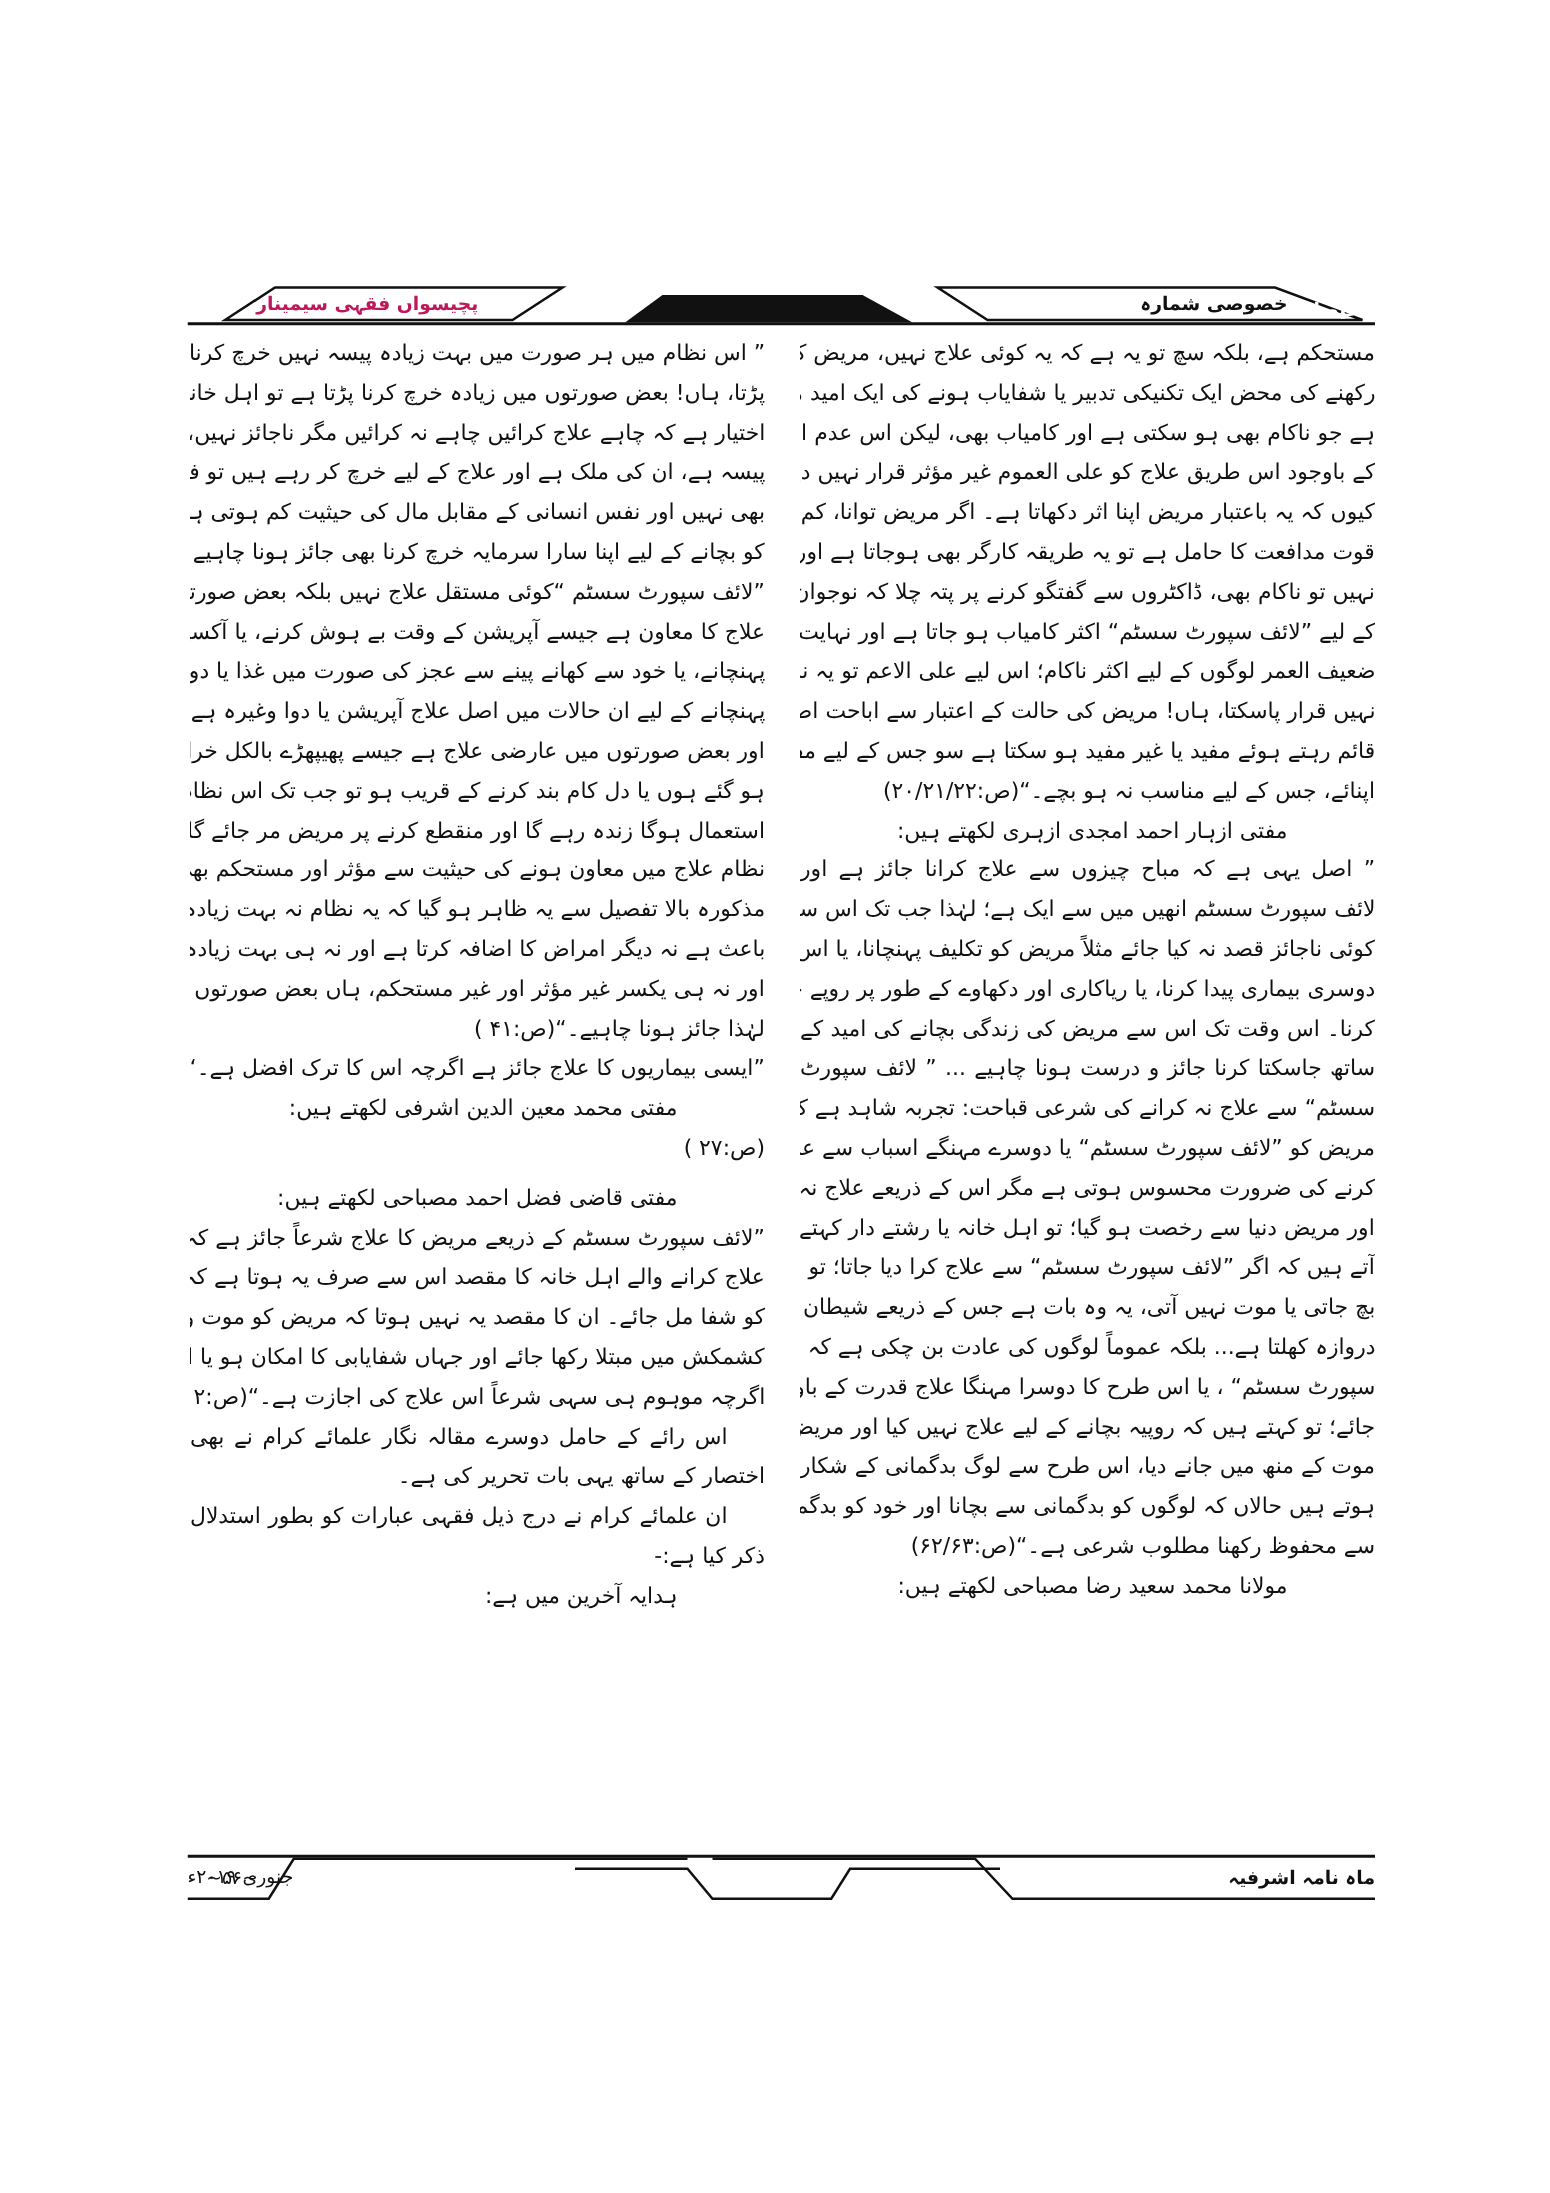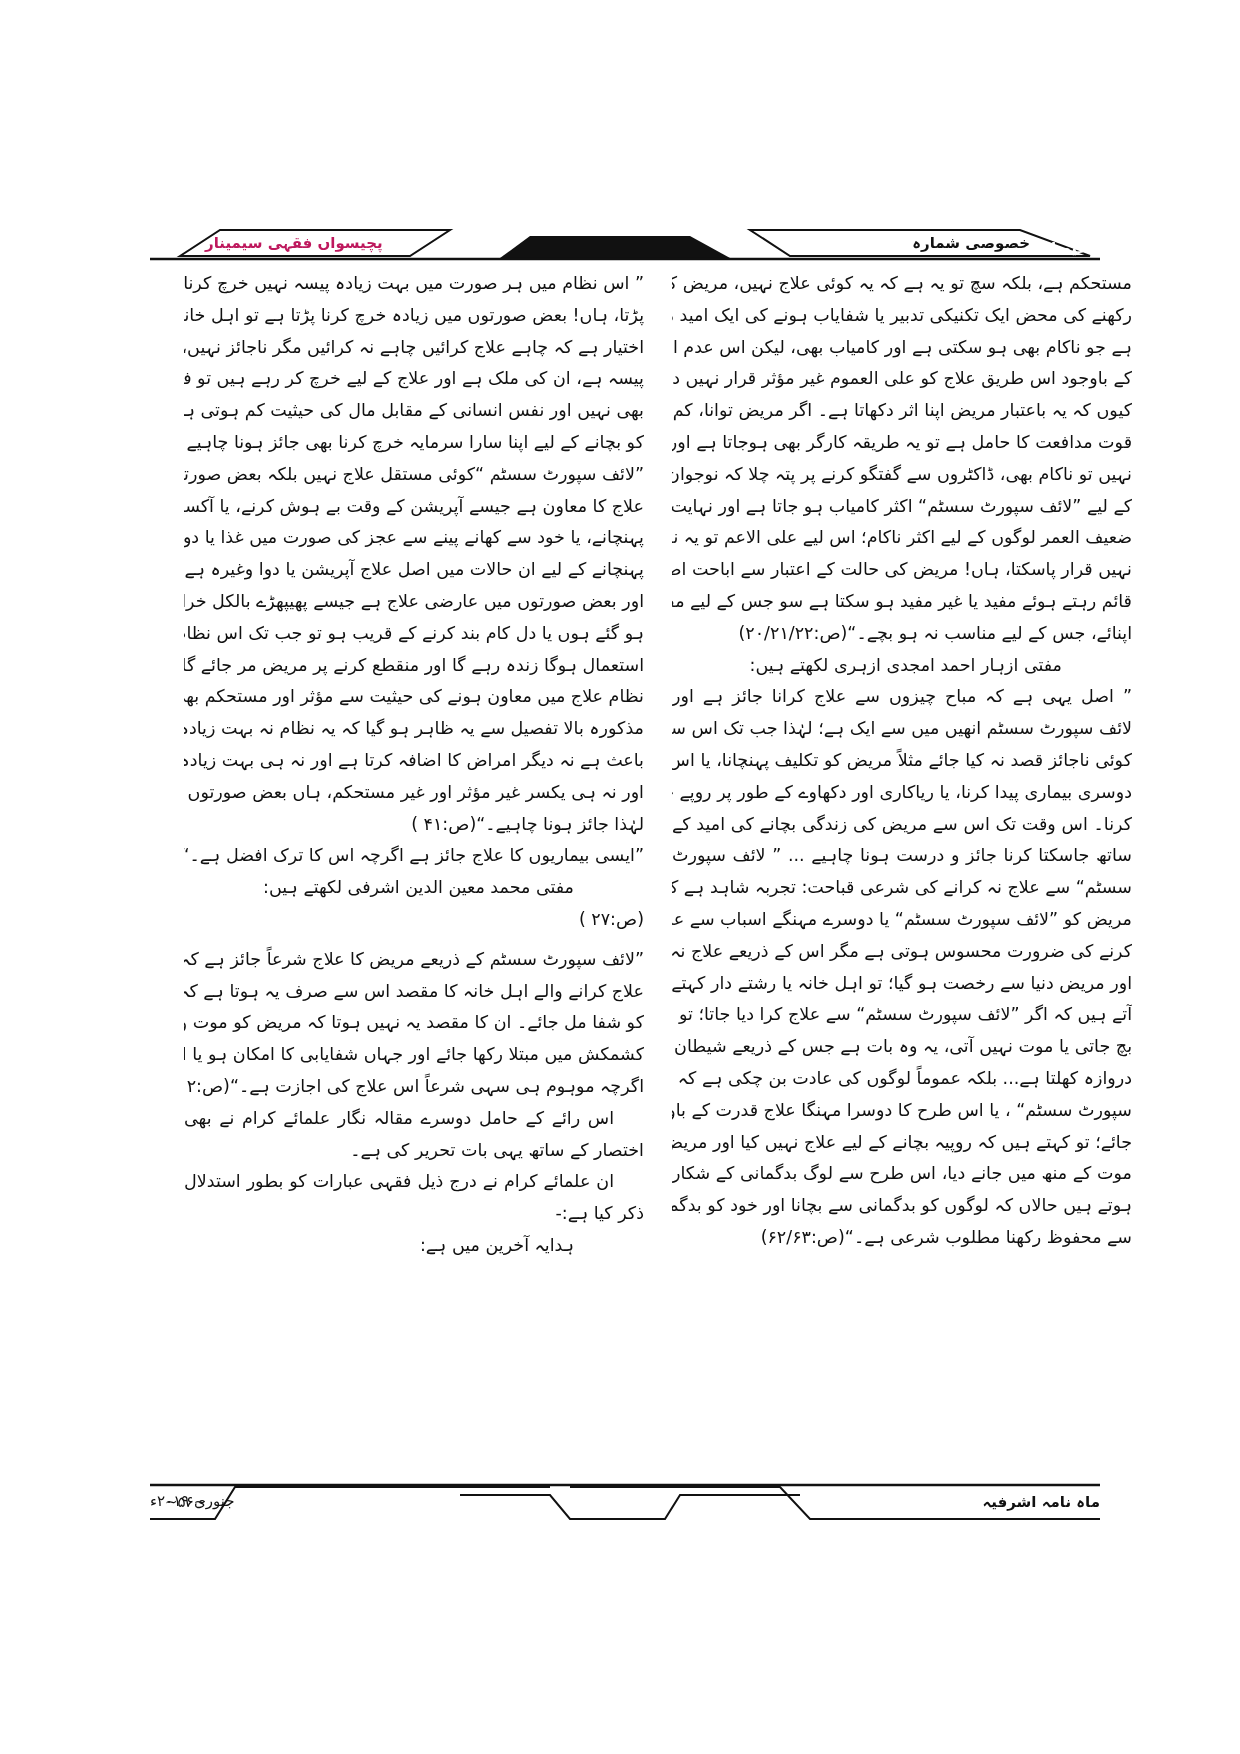--- a/index.html
+++ b/index.html
@@ -11,21 +11,21 @@
   .header { position: absolute; left: 150px; top: 228px; width: 950px; height: 34px; }
   .header svg { position: absolute; left: 0; top: 0; }
   .hdr-text { position: absolute; top: 4px; font-size: 15px; font-weight: bold; direction: rtl;
               white-space: nowrap; line-height: 22px; }
   .hdr-right { right: 70px; color: #111; }
   .hdr-center { left: 0; width: 950px; text-align: right; color: #fff; top: 9px; }
   .hdr-left { left: 55px; color: #be185d; }
 
   
   .col { position: absolute; top: 268px; width: 460px; direction: rtl; text-align: justify;
-         font-size: 17.5px; line-height: 31.8px; font-family: "DejaVu Sans", sans-serif; margin-left: 32px; }
+         font-size: 17.5px; line-height: 31.8px; font-family: "DejaVu Sans", sans-serif; }
   .col-right { left: 640px; }
   .col-left { left: 152px; }
   .col .line { display: block; text-align-last: justify; white-space: nowrap; overflow: hidden; }
   .col .line.last { text-align-last: right; }
   .col .indent { padding-right: 70px; }
 
   
   .footer { position: absolute; left: 150px; top: 1483px; width: 950px; height: 40px; }
   .footer svg { position: absolute; left: 0; top: 0; }
   .ftr-text { position: absolute; font-size: 15px; direction: rtl; white-space: nowrap; top: 10px; }
@@ -79,20 +79,21 @@
     <span class="line">کرنے کی ضرورت محسوس ہوتی ہے مگر اس کے ذریعے علاج نہ کیا گیا</span>
     <span class="line">اور مریض دنیا سے رخصت ہو گیا؛ تو اہل خانہ یا رشتے دار کہتے نظر</span>
     <span class="line">آتے ہیں کہ اگر ”لائف سپورٹ سسٹم“ سے علاج کرا دیا جاتا؛ تو شاید جان</span>
     <span class="line">بچ جاتی یا موت نہیں آتی، یہ وہ بات ہے جس کے ذریعے شیطان کا</span>
     <span class="line">دروازہ کھلتا ہے... بلکہ عموماً لوگوں کی عادت بن چکی ہے کہ اگر ”لائف</span>
     <span class="line">سپورٹ سسٹم“ ، یا اس طرح کا دوسرا مہنگا علاج قدرت کے باوجود نہ کیا</span>
     <span class="line">جائے؛ تو کہتے ہیں کہ روپیہ بچانے کے لیے علاج نہیں کیا اور مریض کو</span>
     <span class="line">موت کے منھ میں جانے دیا، اس طرح سے لوگ بدگمانی کے شکار</span>
     <span class="line">ہوتے ہیں حالاں کہ لوگوں کو بدگمانی سے بچانا اور خود کو بدگمانی کی جگہ</span>
     <span class="line last">سے محفوظ رکھنا مطلوب شرعی ہے۔“(ص:۶۲/۶۳)</span>
+    <span class="line last indent">مولانا محمد سعید رضا مصباحی لکھتے ہیں:</span>
   </div>
 
   <div class="col col-left">
     <span class="line">” اس نظام میں ہر صورت میں بہت زیادہ پیسہ نہیں خرچ کرنا</span>
     <span class="line">پڑتا، ہاں! بعض صورتوں میں زیادہ خرچ کرنا پڑتا ہے تو اہل خانہ کو</span>
     <span class="line">اختیار ہے کہ چاہے علاج کرائیں چاہے نہ کرائیں مگر ناجائز نہیں، ان کا</span>
     <span class="line">پیسہ ہے، ان کی ملک ہے اور علاج کے لیے خرچ کر رہے ہیں تو فضول</span>
     <span class="line">بھی نہیں اور نفس انسانی کے مقابل مال کی حیثیت کم ہوتی ہے لہٰذا اس</span>
     <span class="line">کو بچانے کے لیے اپنا سارا سرمایہ خرچ کرنا بھی جائز ہونا چاہیے۔</span>
     <span class="line">”لائف سپورٹ سسٹم “کوئی مستقل علاج نہیں بلکہ بعض صورتوں میں</span>
@@ -103,20 +104,21 @@
     <span class="line">ہو گئے ہوں یا دل کام بند کرنے کے قریب ہو تو جب تک اس نظام کا</span>
     <span class="line">استعمال ہوگا زندہ رہے گا اور منقطع کرنے پر مریض مر جائے گا، تو یہ</span>
     <span class="line">نظام علاج میں معاون ہونے کی حیثیت سے مؤثر اور مستحکم بھی ہے۔</span>
     <span class="line">مذکورہ بالا تفصیل سے یہ ظاہر ہو گیا کہ یہ نظام نہ بہت زیادہ تکلیف کا</span>
     <span class="line">باعث ہے نہ دیگر امراض کا اضافہ کرتا ہے اور نہ ہی بہت زیادہ مہنگا</span>
     <span class="line">اور نہ ہی یکسر غیر مؤثر اور غیر مستحکم، ہاں بعض صورتوں میں ضرور ہے</span>
     <span class="line last">لہٰذا جائز ہونا چاہیے۔“(ص:۴۱ )</span>
     <span class="line last">”ایسی بیماریوں کا علاج جائز ہے اگرچہ اس کا ترک افضل ہے۔“</span>
     <span class="line last indent">مفتی محمد معین الدین اشرفی لکھتے ہیں:</span>
     <span class="line last" style="margin-bottom:8px;">(ص:۲۷ )</span>
+    <span class="line last indent">مفتی قاضی فضل احمد مصباحی لکھتے ہیں:</span>
     <span class="line">”لائف سپورٹ سسٹم کے ذریعے مریض کا علاج شرعاً جائز ہے کہ</span>
     <span class="line">علاج کرانے والے اہل خانہ کا مقصد اس سے صرف یہ ہوتا ہے کہ مریض</span>
     <span class="line">کو شفا مل جائے۔ ان کا مقصد یہ نہیں ہوتا کہ مریض کو موت و حیات کی</span>
     <span class="line">کشمکش میں مبتلا رکھا جائے اور جہاں شفایابی کا امکان ہو یا امید نظر آتی ہو</span>
     <span class="line last">اگرچہ موہوم ہی سہی شرعاً اس علاج کی اجازت ہے۔“(ص:۲ )</span>
     <span class="line" style="padding-right:30px;">اس رائے کے حامل دوسرے مقالہ نگار علمائے کرام نے بھی</span>
     <span class="line last">اختصار کے ساتھ یہی بات تحریر کی ہے۔</span>
     <span class="line" style="padding-right:30px;">ان علمائے کرام نے درج ذیل فقہی عبارات کو بطور استدلال</span>
     <span class="line last">ذکر کیا ہے:-</span>
     <span class="line last indent">ہدایہ آخرین میں ہے:</span>

